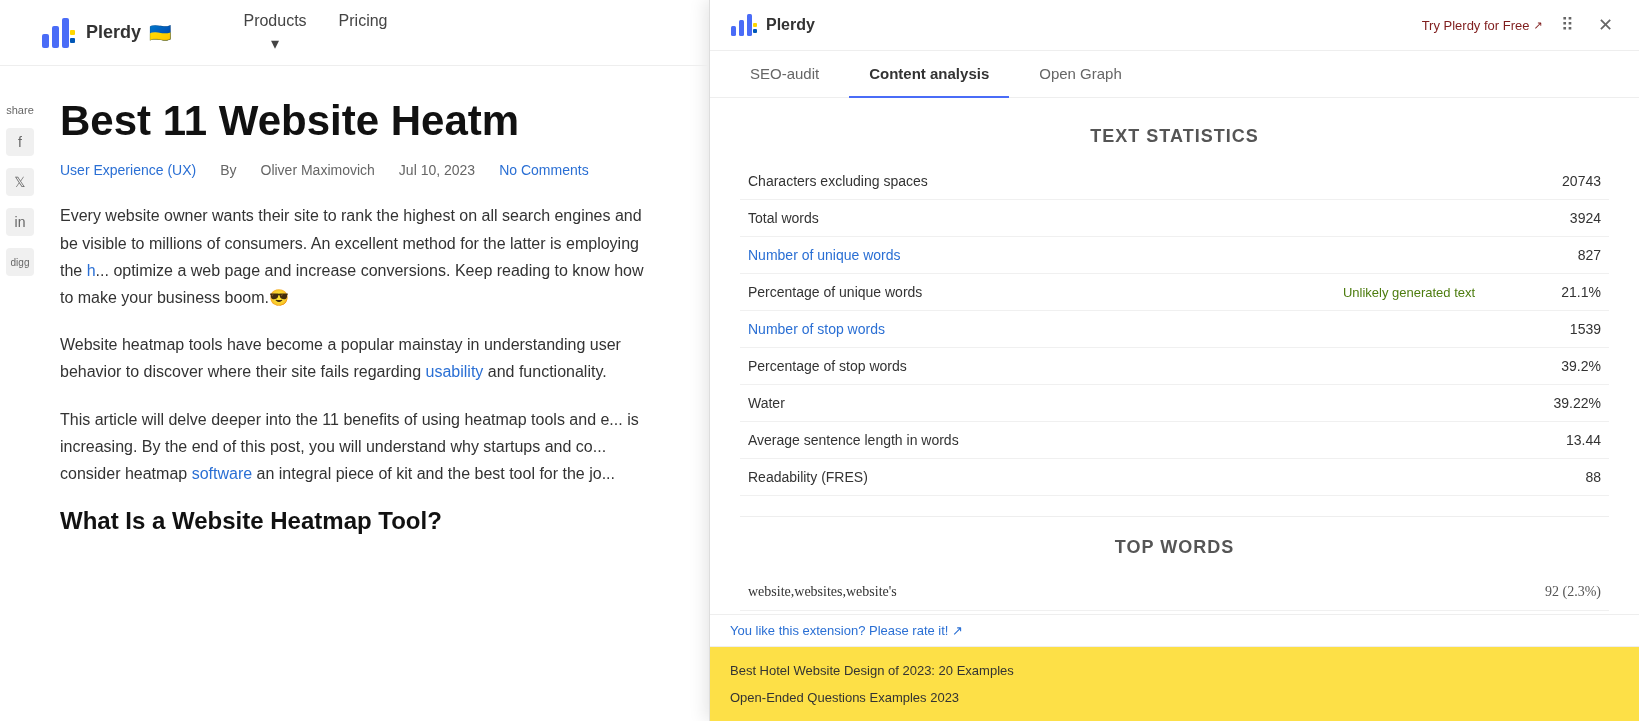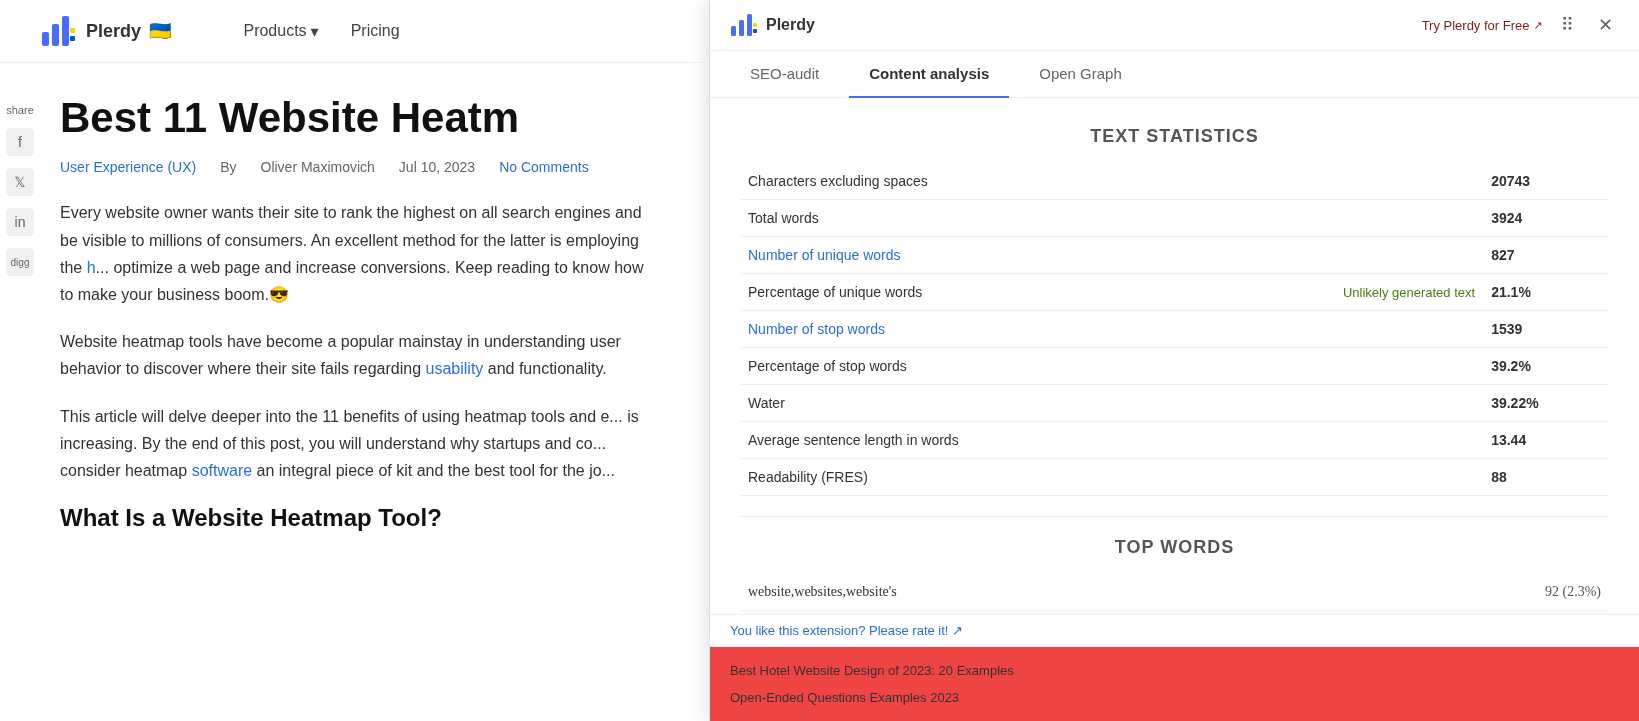--- a/index.html
+++ b/index.html
@@ -39,20 +39,21 @@
       gap: 32px;
       margin-left: 40px;
     }
     .nav-item {
       color: #444;
       font-size: 16px;
       cursor: pointer;
       display: flex;
       align-items: center;
       gap: 4px;
+      flex-direction: column;
     }
 
     
     .social-sidebar {
       position: absolute;
       left: 0;
       top: 96px;
       display: flex;
       flex-direction: column;
       align-items: center;
@@ -218,21 +219,22 @@
       color: #333;
     }
     .stats-table td:first-child {
       color: #333;
     }
     .stats-table td.link-cell {
       color: #2a6fd4;
       cursor: pointer;
     }
     .stats-table td.value-cell {
-      font-weight: 700;
+      text-align: right;
+      font-weight: 400;
     }
     .stats-table td.note-cell {
       color: #4d7c0f;
       font-size: 13px;
       text-align: right;
     }
 
     .divider {
       height: 1px;
       background: #eee;
@@ -265,21 +267,21 @@
       text-align: left;
       font-size: 13px;
       color: #2a6fd4;
       cursor: pointer;
     }
 
     
     .related-articles {
       padding: 10px 20px;
       border-top: 1px solid #eee;
-      background: #ef4444;
+      background: #fde047;
     }
     .related-article-item {
       padding: 6px 0;
       font-size: 13px;
       color: #333;
       font-weight: 500;
     }
     .ua-yellow { color: #ffd700; }
   </style>
 </head>

